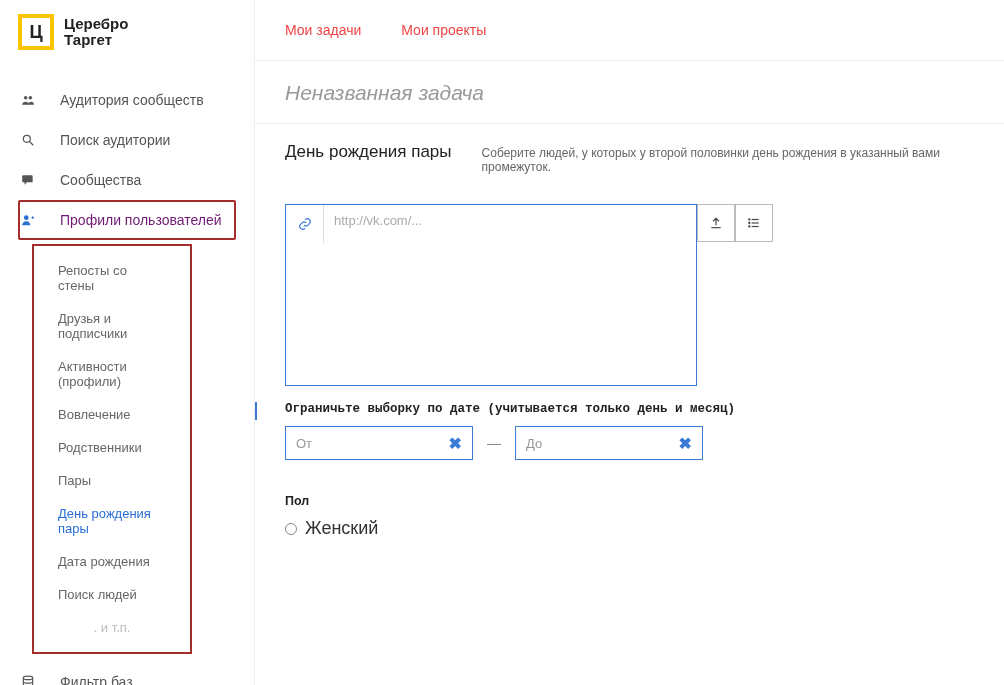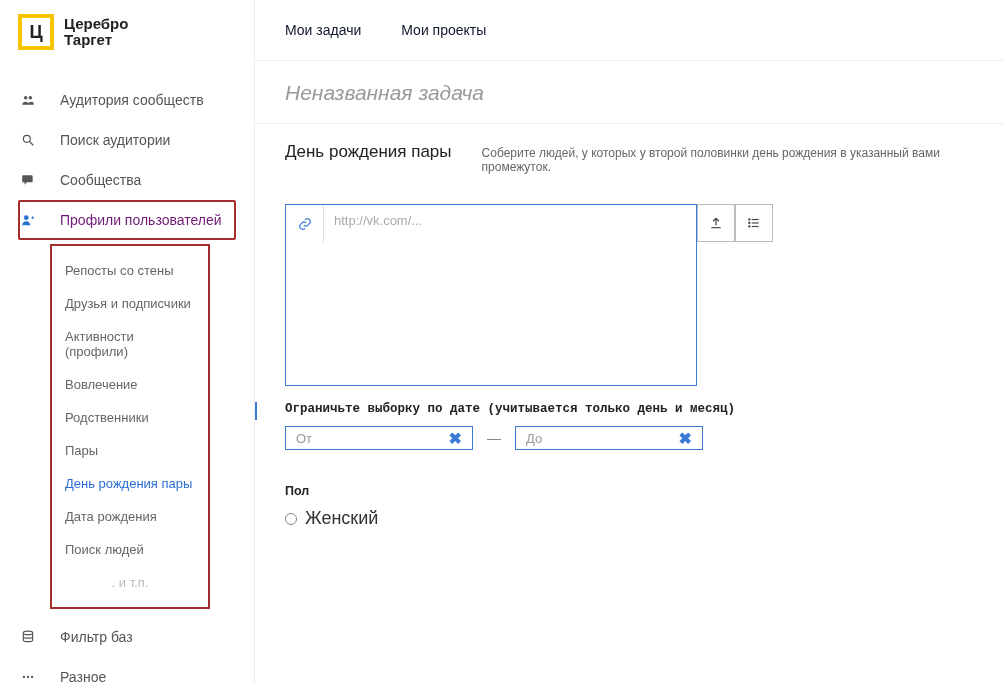--- a/index.html
+++ b/index.html
@@ -16,28 +16,28 @@
   .nav { padding-top: 20px; }
   .nav-item { display: flex; align-items: center; padding: 12px 20px; color: #555; cursor: pointer; font-size: 14px; }
   .nav-item.active { color: #701a75; }
   .nav-icon { width: 16px; display: inline-flex; justify-content: center; margin-right: 24px; color: #555; }
   .nav-item.active .nav-icon { color: #2a6ed4; }
 
   .hl-main { border: 2px solid #a32c2c; margin: 0 18px; border-radius: 2px; }
   .hl-main .nav-item { padding: 10px 0 10px 2px; }
   .hl-main .nav-icon { margin-left: -2px; }
 
-  .sub-hl { border: 2px solid #a32c2c; margin: 4px 0 8px 50px; width: 160px; padding: 8px 3px; }
+  .sub-hl { border: 2px solid #a32c2c; margin: 4px 0 8px 32px; width: 160px; padding: 8px 14px; }
   .sub-item { padding: 9px 10px; font-size: 13px; color: #666; cursor: pointer; }
   .sub-item.active { color: #2a6ed4; }
   .sub-item.muted { color: #bbb; text-align: center; }
 
   
   .main { flex: 1; display: flex; flex-direction: column; }
-  .tabs { display: flex; gap: 40px; padding: 22px 30px; color: #0f172a; font-size: 14px; }
+  .tabs { display: flex; gap: 40px; padding: 22px 30px; color: #ef4444; font-size: 14px; }
   .tabs div { cursor: pointer; }
   .divider { height: 1px; background: #eee; }
 
   .page-title { padding: 20px 30px 18px; color: #999; font-style: italic; font-size: 21px; }
 
   .section { padding: 18px 30px 0; }
   .section-head { display: flex; align-items: baseline; gap: 30px; margin-bottom: 30px; }
   .section-title { font-size: 17px; color: #222; white-space: nowrap; }
   .section-desc { font-size: 12px; color: #666; }
 
@@ -47,21 +47,21 @@
   .group-input { display: flex; border: 1px solid #3b7bd6; }
   .link-btn { width: 38px; height: 38px; border-right: 1px solid #ddd; display: flex; align-items: center; justify-content: center; color: #3b7bd6; cursor: pointer; font-size: 14px; }
   .textarea { width: 372px; height: 180px; border: none; outline: none; padding: 8px 10px; font-family: inherit; font-size: 13px; color: #555; resize: none; }
   .textarea::placeholder { color: #aaa; }
   .sq-btn { width: 38px; height: 38px; border: 1px solid #bbb; display: flex; align-items: center; justify-content: center; cursor: pointer; color: #444; }
 
   .blue-tick { position: relative; margin-top: 16px; font-family: Liberation Mono, monospace; }
   .blue-tick::before { content: ""; position: absolute; left: -30px; top: 0; width: 2px; height: 18px; background: #3b7bd6; }
 
   .date-row { display: flex; align-items: center; gap: 14px; margin-top: 10px; }
-  .date-box { display: flex; align-items: center; border: 1px solid #3b7bd6; width: 188px; height: 24px; padding: 0 10px; justify-content: space-between; }
+  .date-box { display: flex; align-items: center; border: 1px solid #3b7bd6; width: 188px; height: 34px; padding: 0 10px; justify-content: space-between; }
   .date-box input { border: none; outline: none; width: 120px; font-family: inherit; font-size: 13px; color: #555; }
   .date-box input::placeholder { color: #999; }
   .clear-x { color: #3b7bd6; font-weight: 700; cursor: pointer; font-size: 16px; }
   .dash { color: #888; }
 
   .gender { margin-top: 34px; }
   .radio-row { display: flex; align-items: center; gap: 8px; margin: 4px 0; font-size: 18px; cursor: pointer; }
   .radio { width: 12px; height: 12px; border: 1px solid #888; border-radius: 50%; display: inline-flex; align-items: center; justify-content: center; }
   .radio.checked { border-color: #3b7bd6; }
   .radio.checked::after { content: ""; width: 6px; height: 6px; background: #3b7bd6; border-radius: 50%; }

